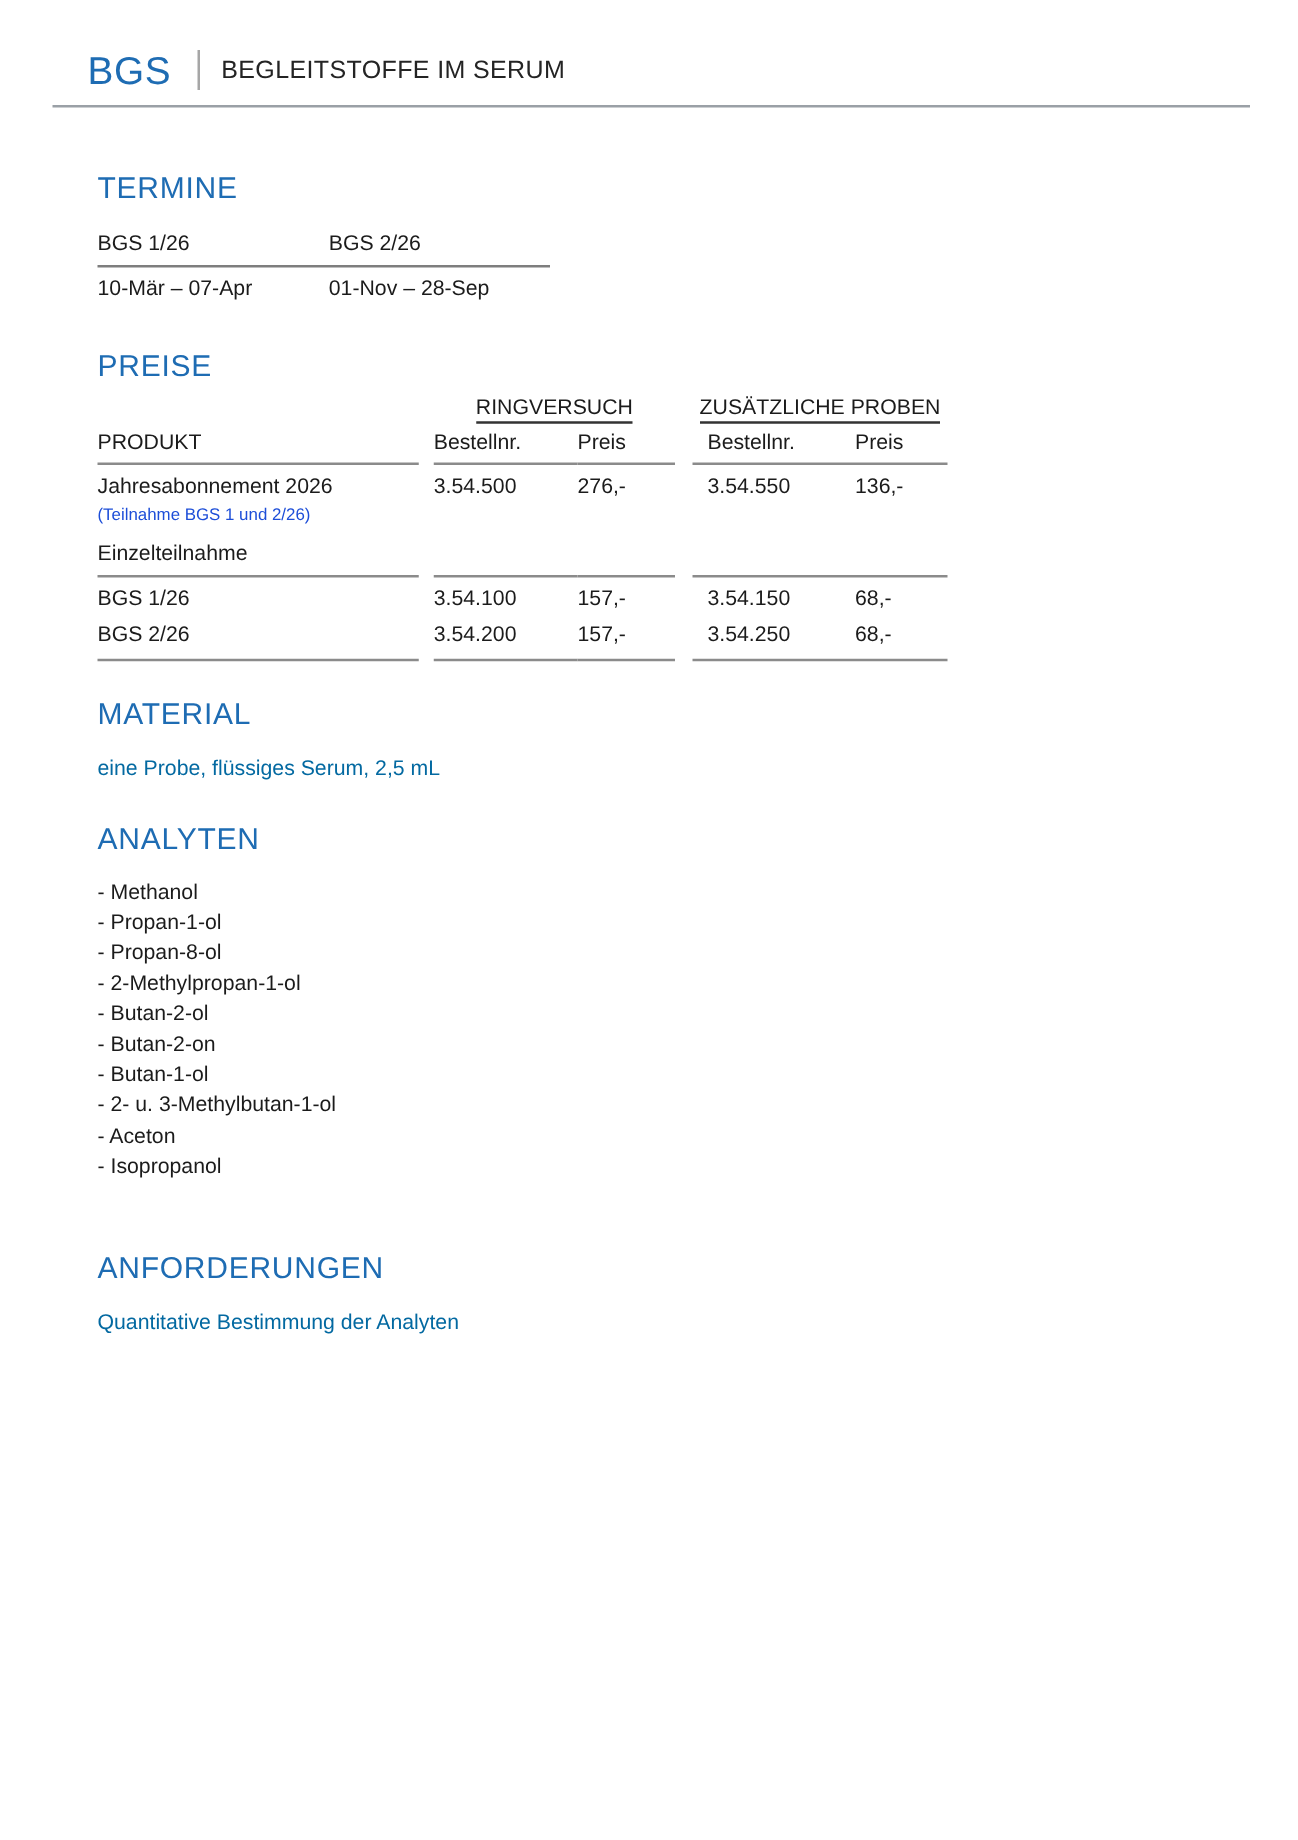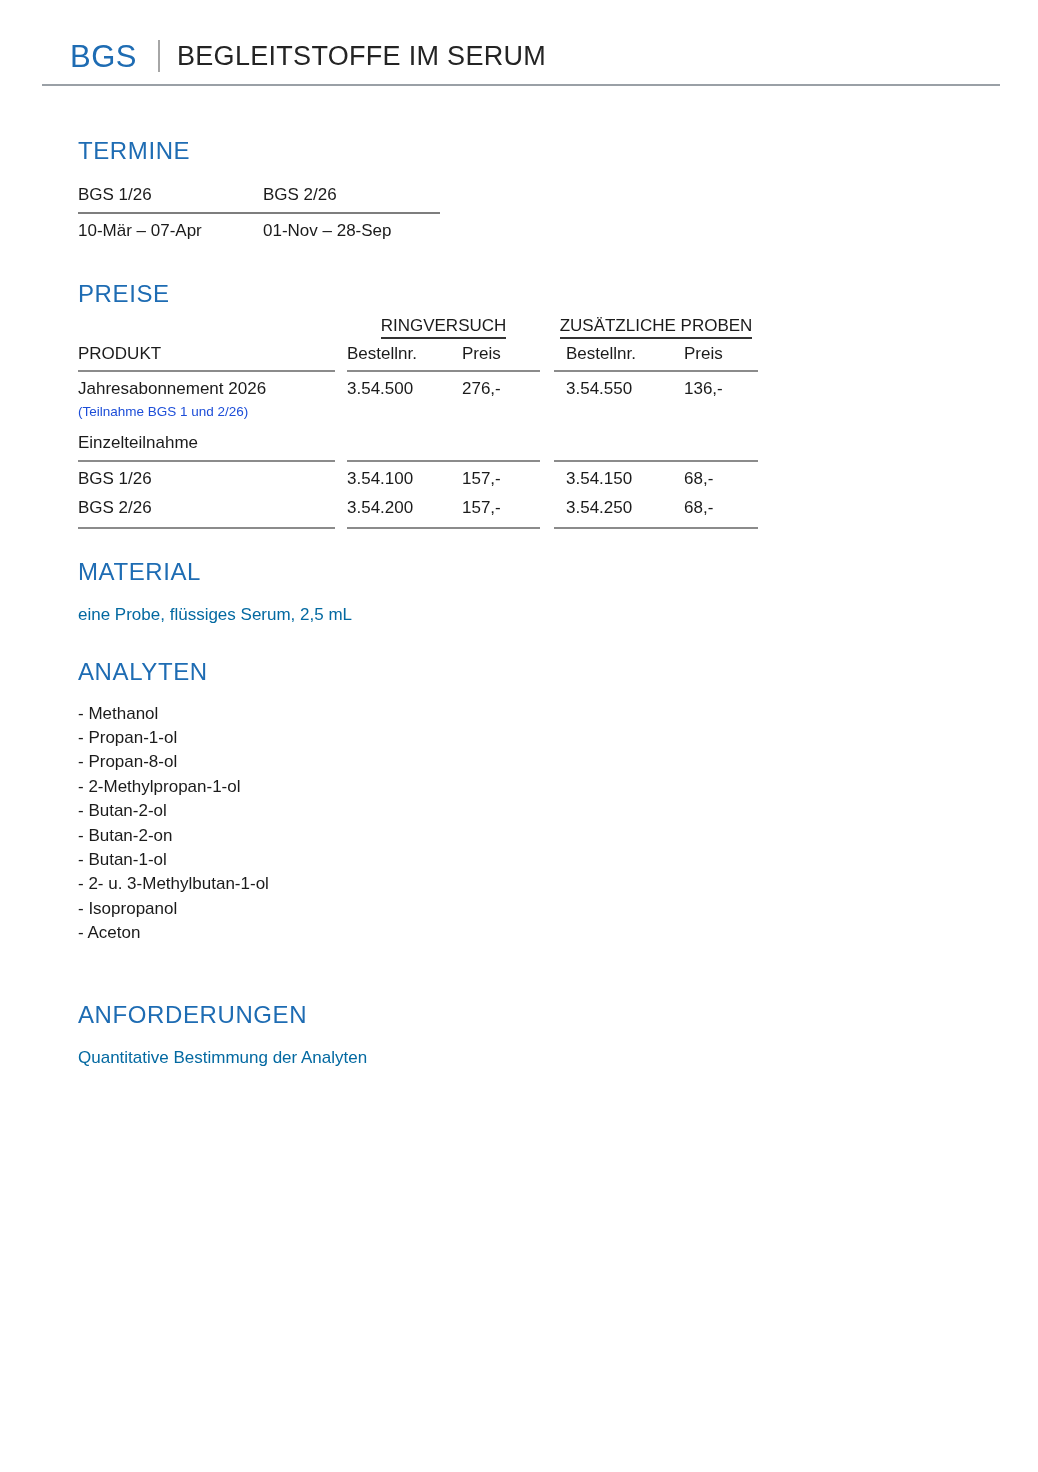--- a/index.html
+++ b/index.html
@@ -14,21 +14,21 @@
 
   
   .doc-header {
     margin:0 38px 0 42px;
     padding:40px 0 12px 0;
     border-bottom:2px solid #9aa0a6;
   }
   .header-inner { display:flex; align-items:center; padding-left:28px; }
   .logo { font-size:31px; color:#1e6cb3; letter-spacing:0.5px; line-height:1; }
   .vbar { width:2px; height:32px; background:#a6a6a6; margin:0 17px 0 21px; }
-  .doc-title { font-size:27px; color:#242424; letter-spacing:0.3px; }
+  .doc-title { font-size:20px; color:#242424; letter-spacing:0.3px; }
 
   
   .sec-heading {
     margin:0 0 0 78px;
     font-size:24px; font-weight:400;
     color:#1e6cb3; letter-spacing:0.6px;
     line-height:1.1;
   }
   .h-termine { margin-top:52px; }
   .h-preise  { margin-top:40px; }
@@ -199,22 +199,22 @@
     <h2 class="sec-heading h-analyten">ANALYTEN</h2>
     <div class="analyte-list">
       <div>- Methanol</div>
       <div>- Propan-1-ol</div>
       <div>- Propan-8-ol</div>
       <div>- 2-Methylpropan-1-ol</div>
       <div>- Butan-2-ol</div>
       <div>- Butan-2-on</div>
       <div>- Butan-1-ol</div>
       <div>- 2- u. 3-Methylbutan-1-ol</div>
+      <div>- Aceton</div>
       <div>- Isopropanol</div>
-      <div>- Aceton</div>
     </div>
   </section>
 
   <section>
     <h2 class="sec-heading h-anford">ANFORDERUNGEN</h2>
     <p class="body-text">Quantitative Bestimmung der Analyten</p>
   </section>
 
 </div>
 

